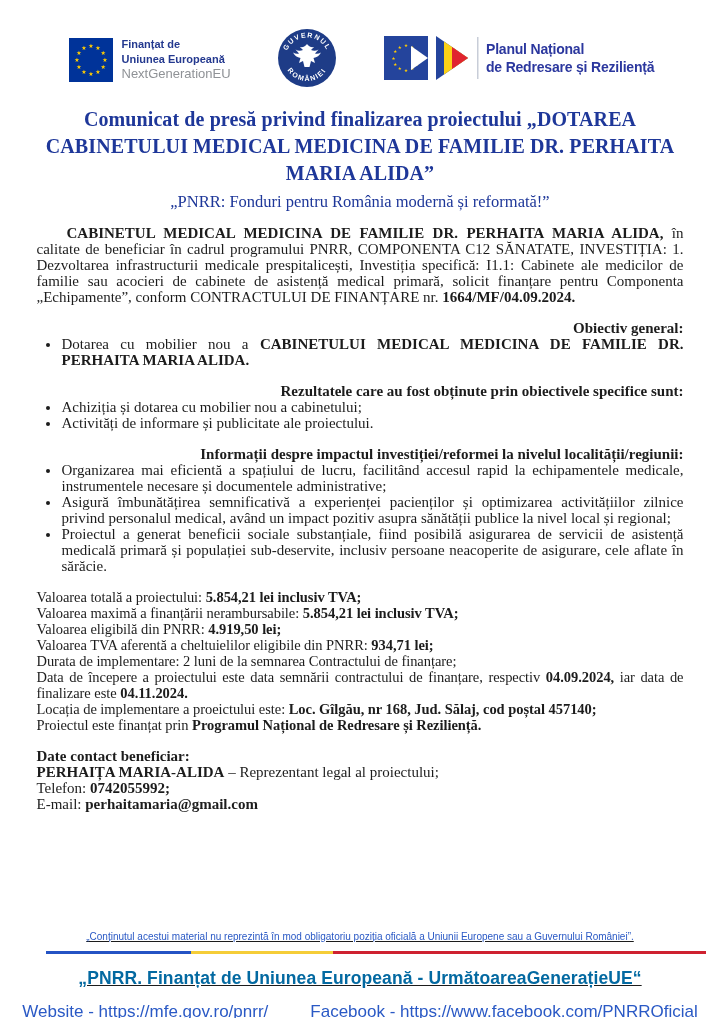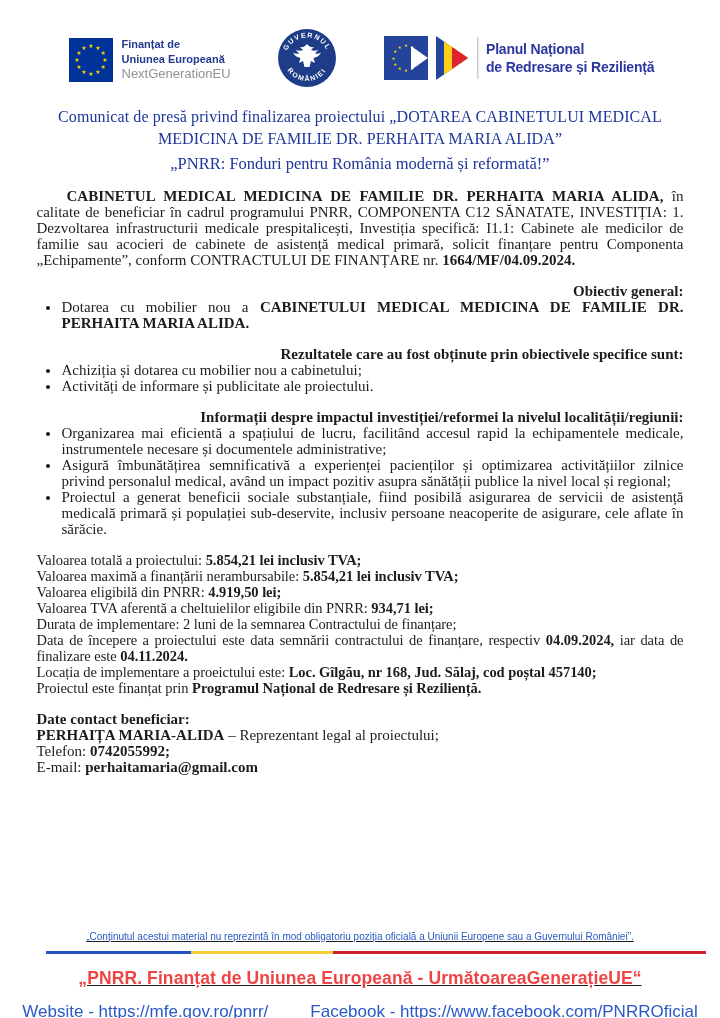--- a/index.html
+++ b/index.html
@@ -12,21 +12,21 @@
   header{display:flex;align-items:center;justify-content:space-between;
          padding:12px 44px 2px 60px;height:64px;flex:0 0 auto;}
   .eu-logo{display:flex;align-items:center;gap:9px;}
   .eu-text{font-family:"Liberation Sans",sans-serif;font-size:11px;line-height:1.3;}
   .eu-text .b{font-weight:bold;color:#24398f;}
   .eu-text .g{color:#8f9296;font-size:13px;}
   .seal-wrap{flex:0 0 auto;}
   .pnrr-wrap{flex:0 0 auto;}
   
   .title{
-    font-size:16px;font-weight:normal;color:#1e3799;text-align:center;
+    font-size:20px;font-weight:bold;color:#1e3799;text-align:center;
     margin:12px 20px 0;line-height:1.35;letter-spacing:.1px;
   }
   .subtitle{
     font-size:16.5px;font-weight:normal;color:#1e3799;text-align:center;
     margin:4px 20px 0;line-height:1.3;
   }
   
   main{padding:0 28px;font-size:15px;line-height:16px;text-align:justify;flex:0 0 auto;}
   main b{font-weight:bold;}
   .intro{margin:13px 0 0;text-indent:30px;}
@@ -38,21 +38,21 @@
   .values p{margin:0;}
   .contact{margin-top:15px;}
   .contact p{margin:0;text-align:left;}
   
   footer{margin-top:auto;padding-bottom:12px;font-family:"Liberation Sans",sans-serif;flex:0 0 auto;text-decoration:underline;}
   .disclaimer{color:#2a59c5;font-size:10px;text-align:center;margin:0 30px 9px;}
   .tricolor{display:flex;height:3px;margin:0 6px 0 37px;}
   .tricolor .tb{width:22%;background:#2453c4;}
   .tricolor .ty{width:21.5%;background:#f5cd38;}
   .tricolor .tr{flex:1;background:#ce2130;}
-  .pnrr-slogan{color:#ef4444;font-weight:bold;font-size:17.5px;text-align:center;margin-top:14px;letter-spacing:.1px;}
+  .pnrr-slogan{color:#0369a1;font-weight:bold;font-size:17.5px;text-align:center;margin-top:14px;letter-spacing:.1px;}
   .links{display:flex;justify-content:center;gap:42px;color:#2a59c5;font-size:17px;margin-top:13px;text-align:center;}
   .links span{cursor:pointer;}
 </style>
 </head>
 <body>
 
 <div class="page">
 
   <header>
 

